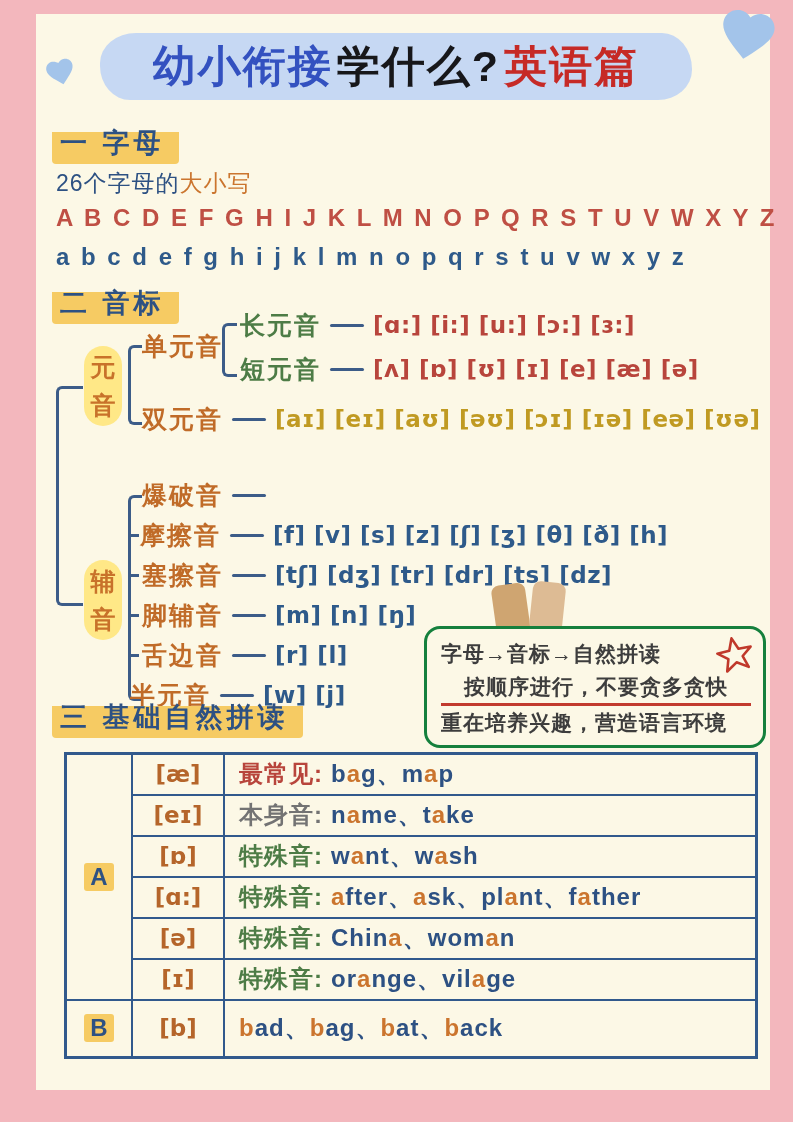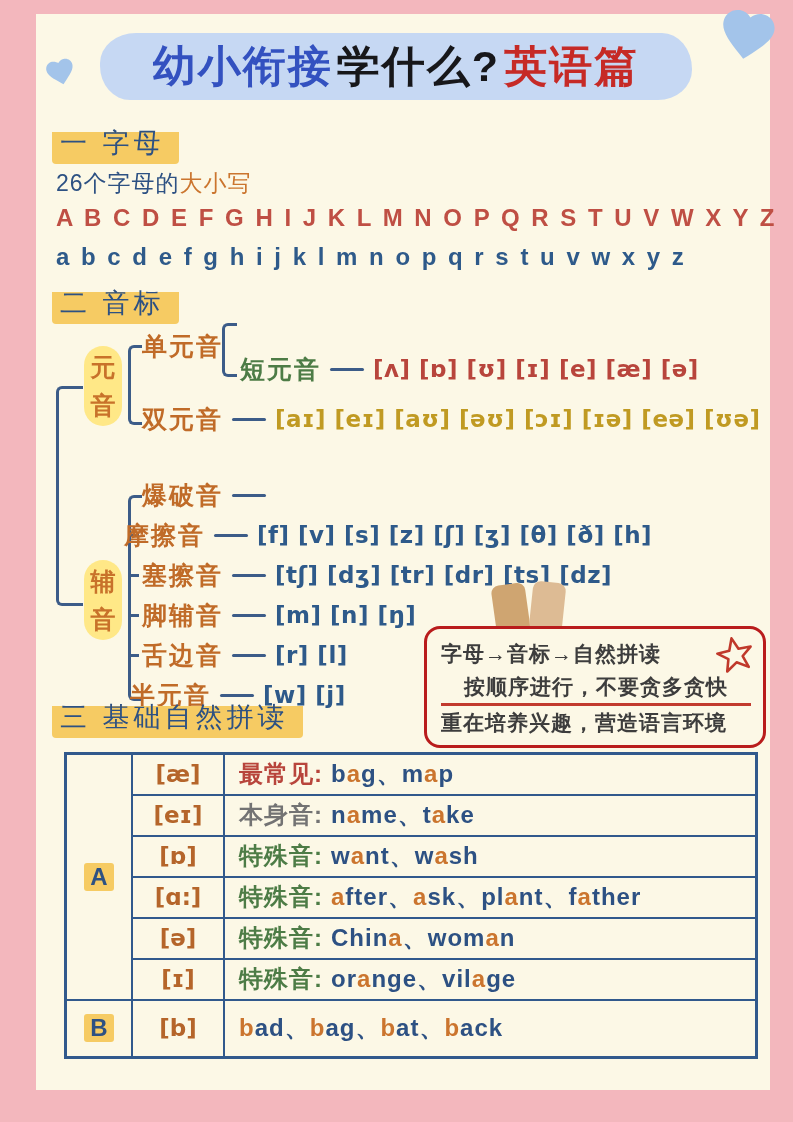--- a/index.html
+++ b/index.html
@@ -12,21 +12,21 @@
   #heart-small{left:44px;top:56px;transform:rotate(-14deg);}
   #heart-big{left:714px;top:4px;transform:rotate(10deg);}
 
   
   .title-blob{position:absolute;left:100px;top:33px;width:592px;height:67px;background:#c6d8f3;
     border-radius:36px 30px 34px 30px/30px 36px 30px 34px;display:flex;align-items:center;
     justify-content:center;gap:4px;font-size:43px;font-weight:bold;letter-spacing:2px;white-space:nowrap;}
   .t-blue{color:#3351c0}.t-black{color:#17171a}.t-red{color:#c62a26}
 
   
-  .sec-head{position:absolute;font-size:27px;font-weight:normal;color:#2d5183;letter-spacing:4px;
+  .sec-head{position:absolute;font-size:27px;font-weight:bold;color:#2d5183;letter-spacing:4px;
     background:linear-gradient(180deg,rgba(246,203,99,0) 20%,#f6cb63 20%);
     padding:1px 14px 3px 8px;border-radius:4px;white-space:nowrap;}
   #head1{left:52px;top:124px}
   #head2{left:52px;top:284px}
   #head3{left:52px;top:698px}
 
   .subtitle{position:absolute;left:56px;top:168px;font-size:23px;font-weight:normal;color:#2d5183;letter-spacing:1px;}
   .subtitle .accent{color:#cb752e}
   .alpha{position:absolute;left:56px;font-size:24px;font-weight:bold;letter-spacing:2.5px;white-space:nowrap;}
   #alpha-upper{top:204px;color:#bf4f44}
@@ -52,21 +52,21 @@
   #brk-vowel{left:128px;top:345px;width:11px;height:74px}
   #brk-mono{left:222px;top:323px;width:12px;height:48px}
   #brk-cons{left:128px;top:495px;width:11px;height:200px}
   .tick{position:absolute;left:128px;width:11px;height:3px;background:#3c5c88;}
 
   
   .clip{position:absolute;border-radius:8px;}
   #note-clip1{left:494px;top:584px;width:34px;height:54px;background:#cfa571;transform:rotate(-8deg);}
   #note-clip2{left:531px;top:582px;width:33px;height:50px;background:#ddbb94;transform:rotate(6deg);}
   #note-box{position:absolute;left:424px;top:626px;width:342px;height:122px;background:#fcf8e6;
-    border:3px solid #b91c1c;border-radius:16px;padding:8px 12px 4px 14px;box-sizing:border-box;}
+    border:3px solid #15803d;border-radius:16px;padding:8px 12px 4px 14px;box-sizing:border-box;}
   .note-line{font-size:21px;font-weight:bold;color:#3d3d3d;line-height:33px;white-space:nowrap;letter-spacing:1px;}
   #note-line2{border-bottom:3px solid #c23b2e;text-align:center;}
   #note-star{position:absolute;right:8px;top:6px;}
 
   
   #phonics-table{position:absolute;left:64px;top:752px;width:694px;border-collapse:collapse;
     background:#fcf8e6;border:3px solid #31598c;}
   #phonics-table td{border:2px solid #31598c;}
   .col-letter{width:62px;text-align:center;}
   .col-ph{width:88px;text-align:center;font-family:"DejaVu Sans","Liberation Sans",sans-serif;
@@ -123,36 +123,41 @@
   <div class="brk" id="brk-vowel"></div>
   <div class="brk" id="brk-mono"></div>
   <div class="brk" id="brk-cons"></div>
   <div class="tick" style="top:534px"></div>
   <div class="tick" style="top:574px"></div>
   <div class="tick" style="top:614px"></div>
   <div class="tick" style="top:654px"></div>
 
   <div id="mono-label">单元音</div>
 
+  <div class="row" style="left:240px;top:310px">
+    <span class="lbl lbl-green">长元音</span>
+    <i class="dash"></i>
+    <span class="val val-red">[ɑ:] [i:] [u:] [ɔ:] [ɜ:]</span>
+  </div>
   <div class="row" style="left:240px;top:354px">
     <span class="lbl lbl-green">短元音</span>
     <i class="dash"></i>
     <span class="val val-red">[ʌ] [ɒ] [ʊ] [ɪ] [e] [æ] [ə]</span>
   </div>
   <div class="row" style="left:142px;top:404px">
     <span class="lbl lbl-orange">双元音</span>
     <i class="dash"></i>
     <span class="val val-gold">[aɪ] [eɪ] [aʊ] [əʊ] [ɔɪ] [ɪə] [eə] [ʊə]</span>
   </div>
 
   <div class="row" style="left:142px;top:480px">
     <span class="lbl lbl-orange">爆破音</span>
     <i class="dash"></i>
   </div>
-  <div class="row" style="left:124px;top:520px">
+  <div class="row" style="left:140px;top:520px">
     <span class="lbl lbl-orange">摩擦音</span>
     <i class="dash"></i>
     <span class="val val-blue">[f] [v] [s] [z] [ʃ] [ʒ] [θ] [ð] [h]</span>
   </div>
   <div class="row" style="left:142px;top:560px">
     <span class="lbl lbl-orange">塞擦音</span>
     <i class="dash"></i>
     <span class="val val-blue">[tʃ] [dʒ] [tr] [dr] [ts] [dz]</span>
   </div>
   <div class="row" style="left:142px;top:600px">

